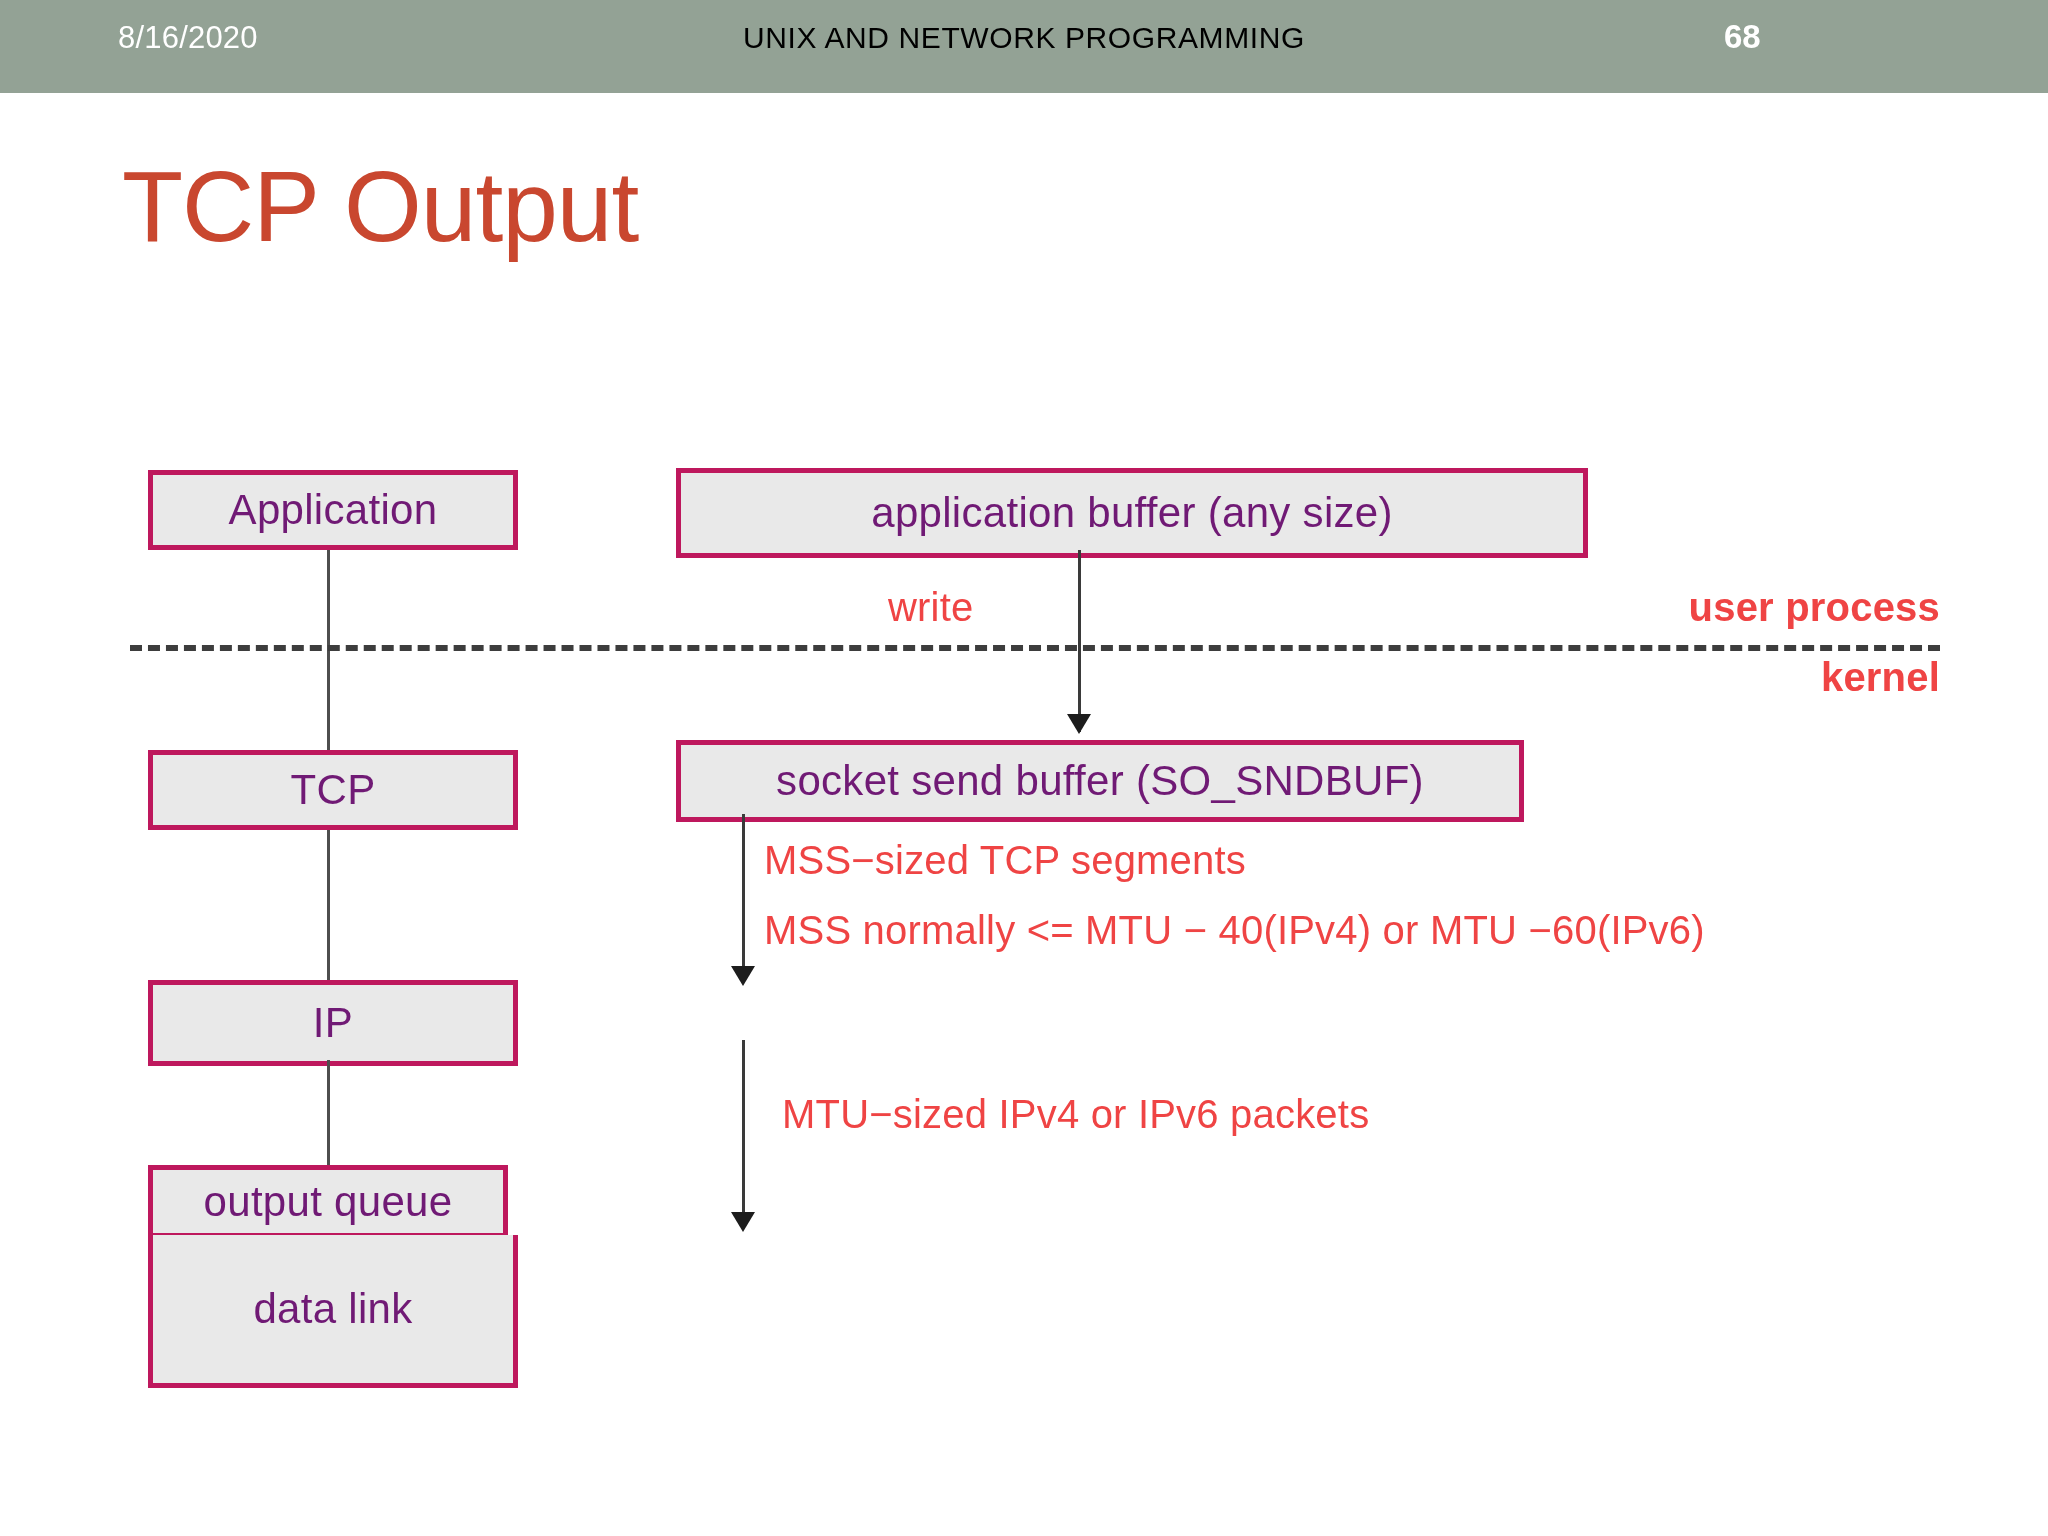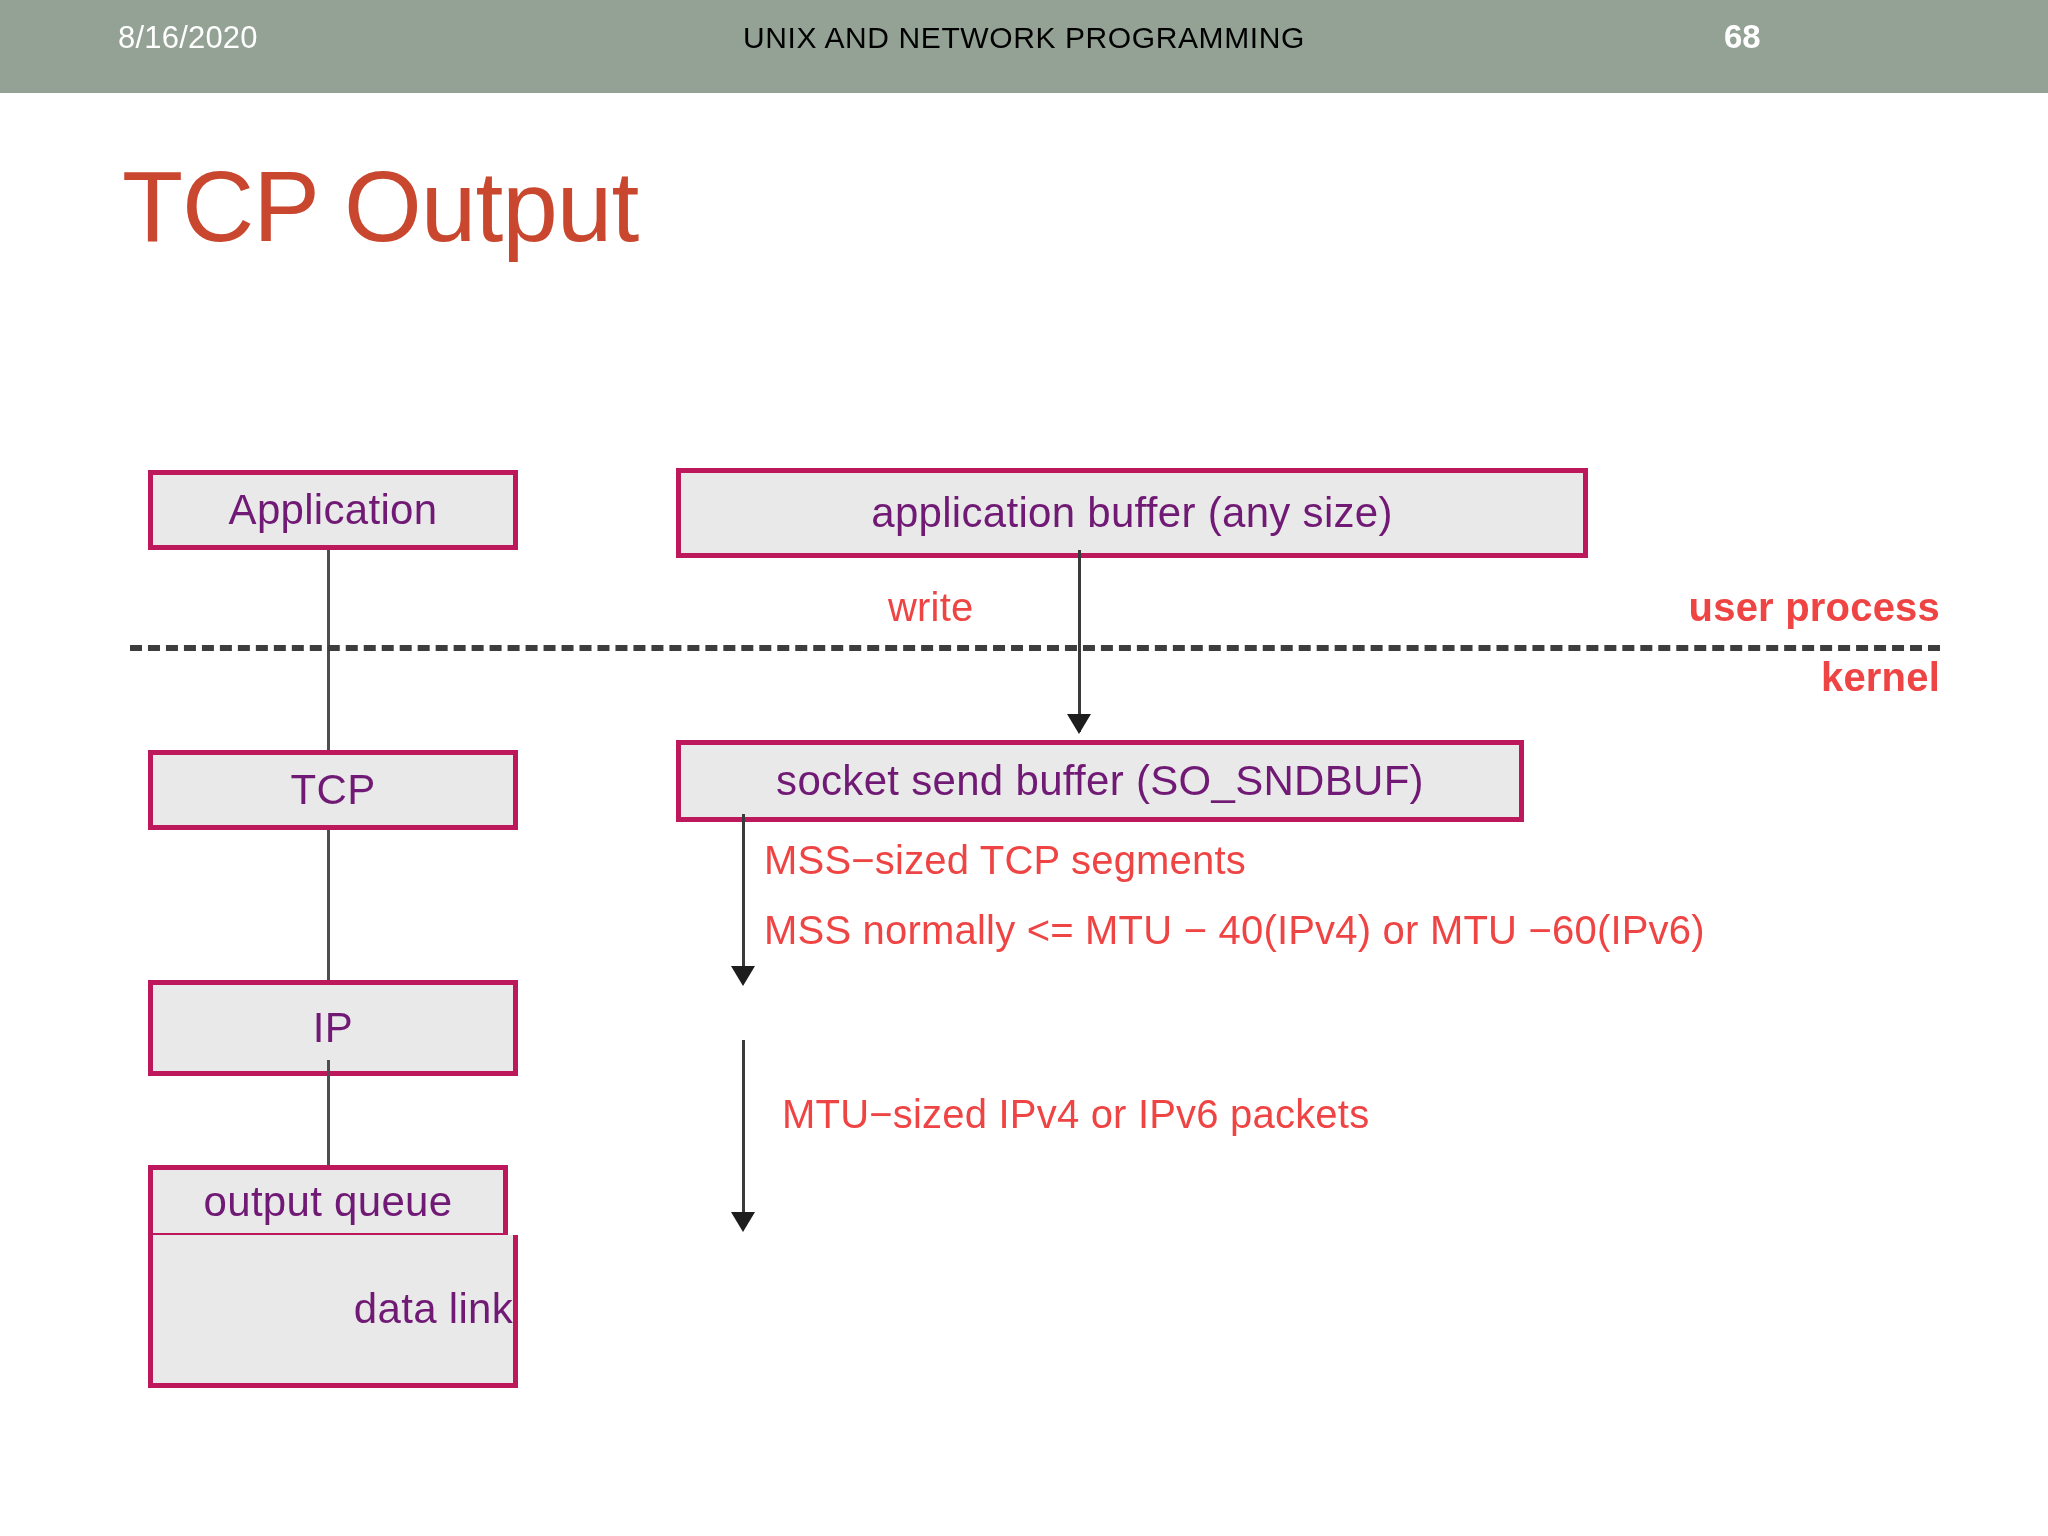--- a/index.html
+++ b/index.html
@@ -87,21 +87,20 @@
     justify-content: center;
     font-size: 42px;
     letter-spacing: 0.3px;
     white-space: nowrap;
   }
   .dbox.stacked-top {
     border-bottom-width: 2px;
   }
   .dbox.stacked-bottom {
     border-top-width: 0px;
-    justify-content: flex-end;
   }
 
   .vline {
     position: absolute;
     background: #4e4e4e;
     width: 3px;
   }
 
   .arrow-line {
     position: absolute;
@@ -149,21 +148,21 @@
 <div id="diagram">
 
   <div class="dbox" style="left:148px; top:470px; width:370px; height:80px;">
     <span>Application</span>
   </div>
 
   <div class="dbox" style="left:148px; top:750px; width:370px; height:80px;">
     <span>TCP</span>
   </div>
 
-  <div class="dbox" style="left:148px; top:980px; width:370px; height:96px;">
+  <div class="dbox" style="left:148px; top:980px; width:370px; height:86px;">
     <span>IP</span>
   </div>
 
   <div class="dbox stacked-top" style="left:148px; top:1165px; width:360px; height:70px;">
     <span>output queue</span>
   </div>
 
   <div class="dbox stacked-bottom" style="left:148px; top:1235px; width:370px; height:153px;">
     <span>data link</span>
   </div>

